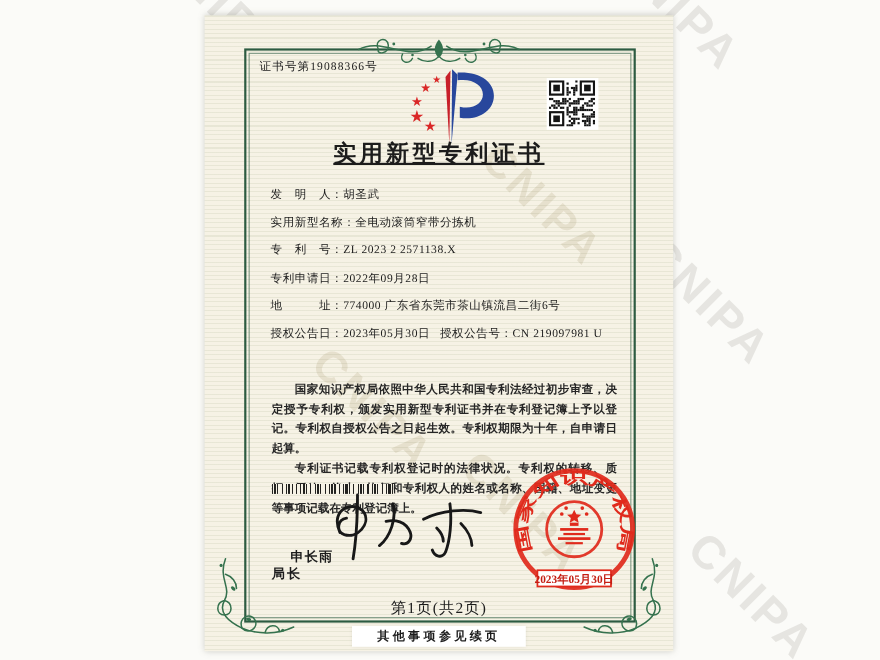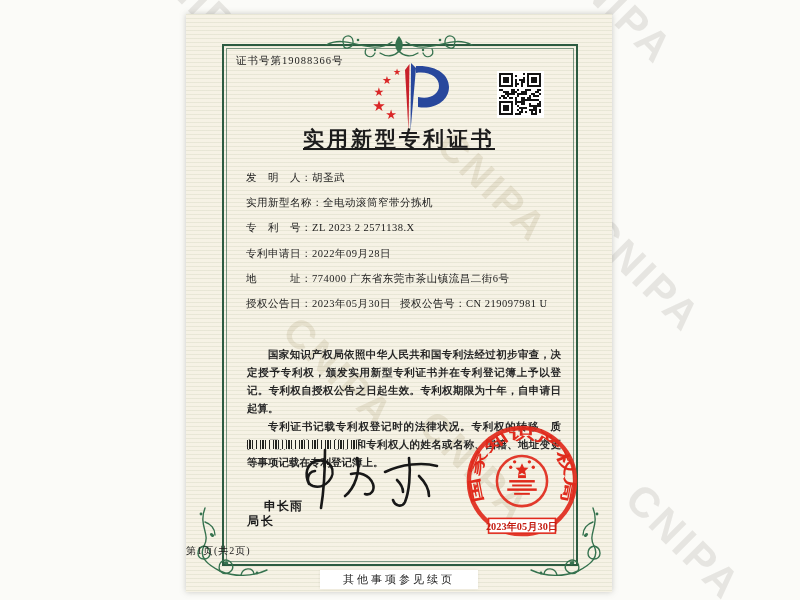--- a/index.html
+++ b/index.html
@@ -65,25 +65,25 @@
     position:absolute;left:61px;top:426px;width:111px;height:9px;
     background:repeating-linear-gradient(90deg,
       #22221f 0 1px,#f6f2e5 1px 2px,#22221f 2px 4px,#f6f2e5 4px 5px,
       #22221f 5px 6px,#f6f2e5 6px 9px,#22221f 9px 10px,#f6f2e5 10px 13px);
   }
   .signer-title{position:absolute;left:61px;top:462px;font-size:12px;font-weight:bold;letter-spacing:2px;margin-top:37px;}
   .signer-name{position:absolute;left:61px;top:484px;font-size:12px;font-weight:bold;letter-spacing:1px;margin-left:17px;}
   .signature{position:absolute;left:95px;top:430px;width:165px;height:75px;}
   .seal{position:absolute;left:277px;top:410px;width:118px;height:118px;}
   .seal text{font-family:"Liberation Serif","DejaVu Serif",serif;}
-  .pageno{position:absolute;left:0;right:0;top:530px;font-size:10px;letter-spacing:1px;}
+  .pageno{position:absolute;left:0;right:0;top:530px;text-align:center;font-size:14px;letter-spacing:1px;}
   .footnote{position:absolute;left:0;right:0;top:555px;text-align:center;}
   .footnote span{
     display:inline-block;background:#ffffff;padding:2px 23px;
-    font-size:11px;letter-spacing:3px;box-shadow:0 0 3px rgba(0,0,0,0.07);
+    font-size:11px;letter-spacing:3px;box-shadow:0 0 3px rgba(0,0,0,0.07);font-weight:bold;
   }
 </style>
 </head>
 <body>
 
 <span class="wm wm-out wm-o1">CNIPA</span>
 <span class="wm wm-out wm-o2">CNIPA</span>
 <span class="wm wm-out wm-o3">CNIPA</span>
 <span class="wm wm-out wm-o4">CNIPA</span>
 

